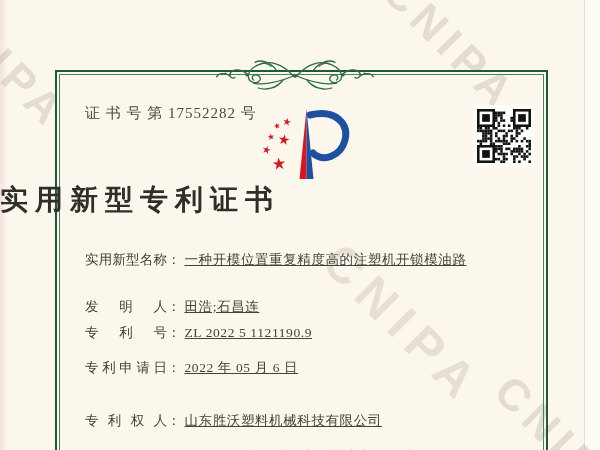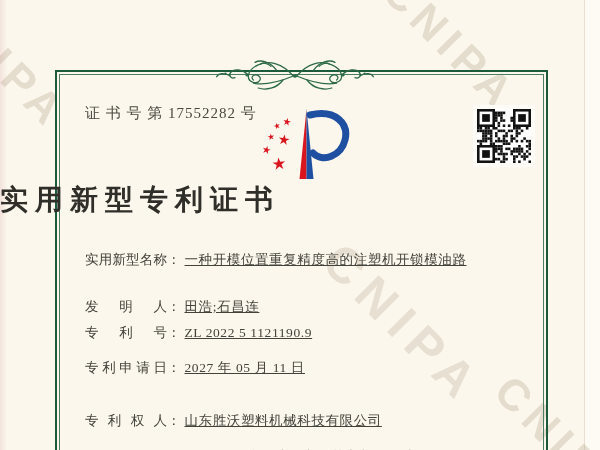--- a/index.html
+++ b/index.html
@@ -259,15 +259,15 @@
         <rect x="5.14" y="41.14" width="7.71" height="7.71"></rect>
       </g>
     </svg>
 </div>
 
 <div class="title">实用新型专利证书</div>
 
 <div class="row r1"><span class="flabel">实用新型名称</span><span class="colon">：</span><span class="fvalue">一种开模位置重复精度高的注塑机开锁模油路</span></div>
 <div class="row r2"><span class="flabel">发明人</span><span class="colon">：</span><span class="fvalue">田浩;石昌连</span></div>
 <div class="row r3"><span class="flabel">专利号</span><span class="colon">：</span><span class="fvalue">ZL 2022 5 1121190.9</span></div>
-<div class="row r4"><span class="flabel">专利申请日</span><span class="colon">：</span><span class="fvalue">2027 年 05 月 11 日</span></div>
+<div class="row r4"><span class="flabel">专利申请日</span><span class="colon">：</span><span class="fvalue">2022 年 05 月 6 日</span></div>
 <div class="row r5"><span class="flabel">专利权人</span><span class="colon">：</span><span class="fvalue">山东胜沃塑料机械科技有限公司</span></div>
 <div class="row r6"><span class="flabel">地址</span><span class="colon">：</span><span class="fvalue">250000 山东省济南市莱芜高新区钱塘江大街 66 号</span></div>
 
 </body></html>

